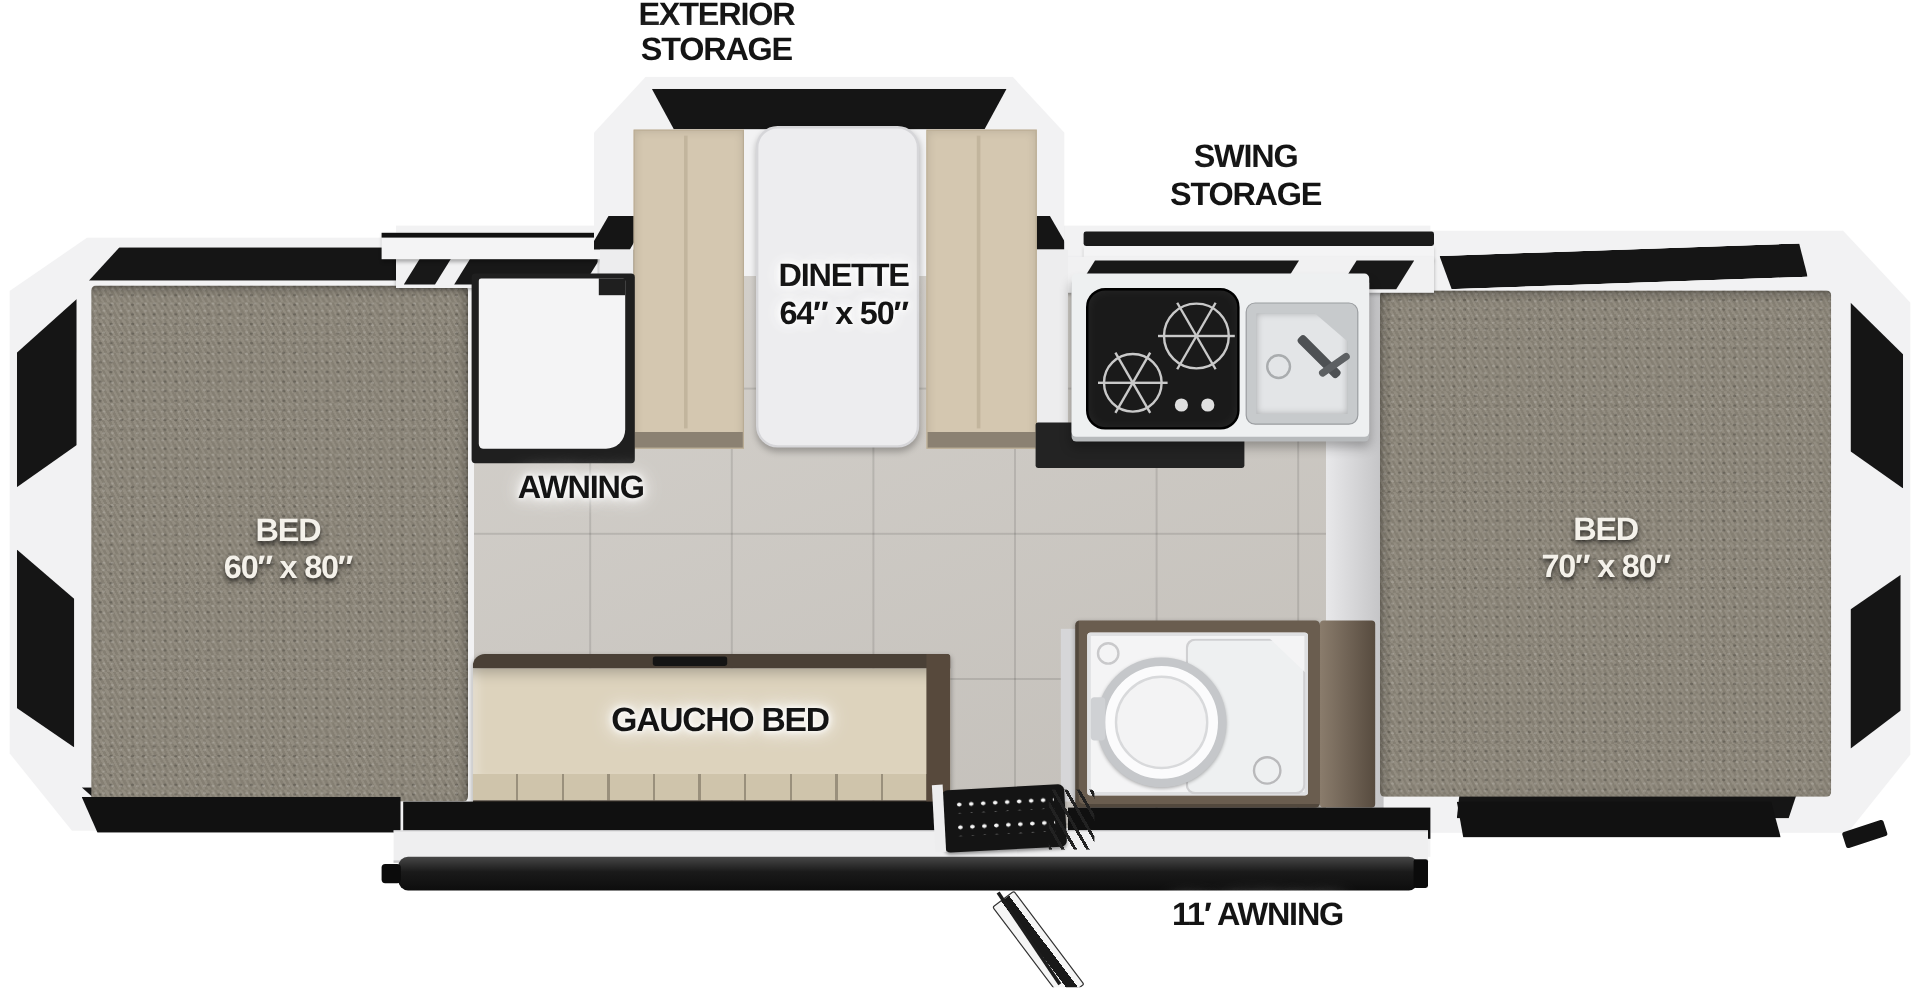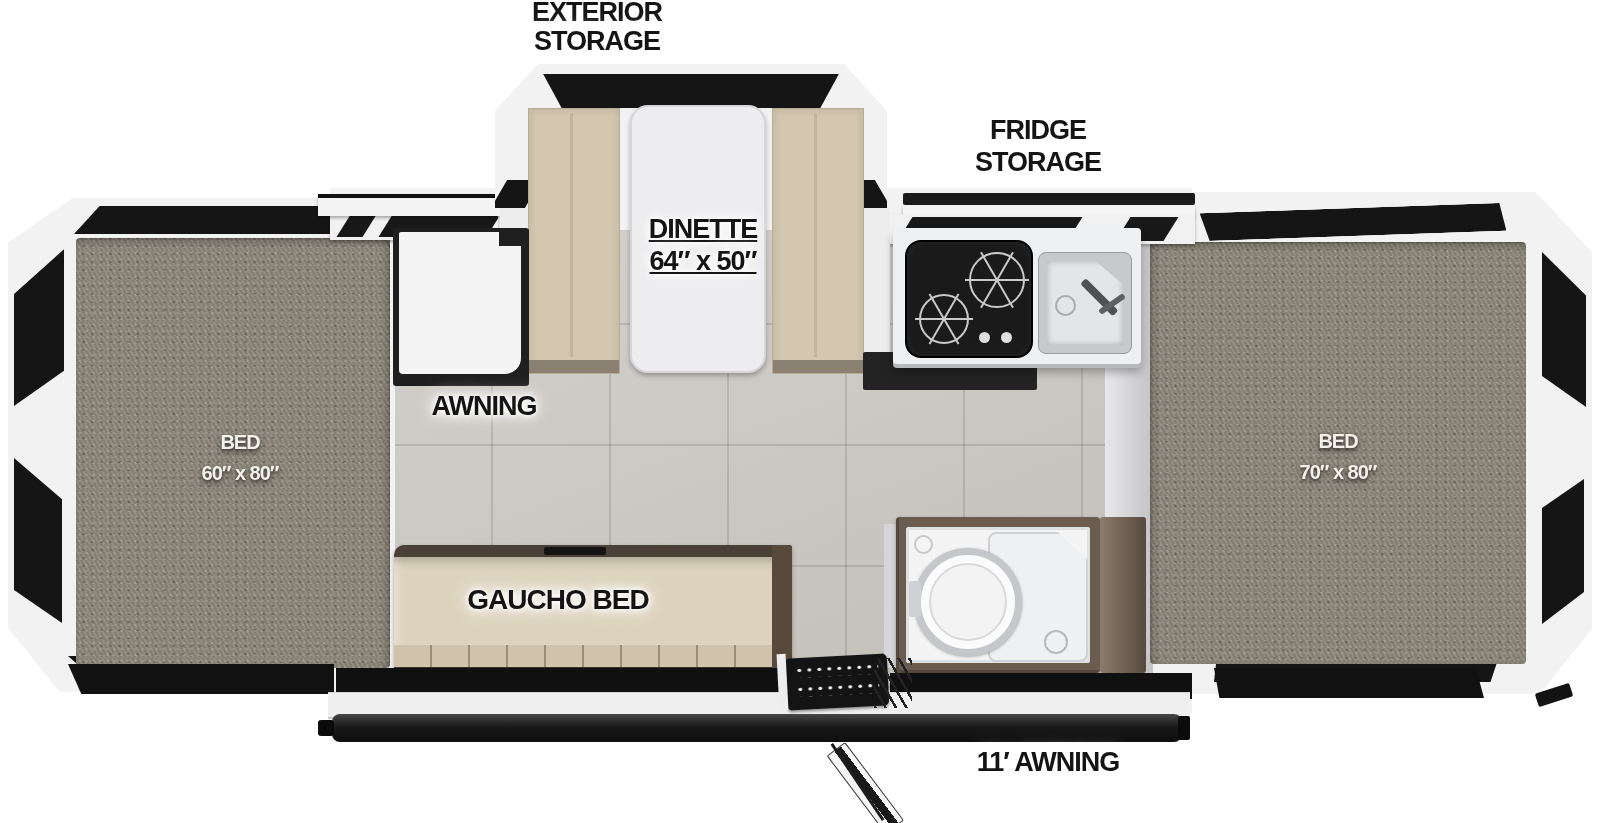--- a/index.html
+++ b/index.html
@@ -35,21 +35,21 @@
             transform-origin:center;display:block;}
   .knob{position:absolute;width:11px;height:11px;border-radius:50%;background:#dfdfdf;}
   .dots{position:absolute;background-image:radial-gradient(#f5f5f5 1.5px, transparent 2.1px);
         background-size:10px 9px;}
 
   
   .lbl{position:absolute;transform:translateX(-50%);text-align:center;font-weight:bold;
        font-size:27px;line-height:32px;letter-spacing:-1px;white-space:nowrap;}
   .dark{color:#141414;
         text-shadow:0 0 4px #fff,0 0 8px #fff,0 0 14px rgba(255,255,255,.95),0 0 20px rgba(255,255,255,.9);}
-  .light{color:#f4f1ea;font-size:20px;line-height:31px;
+  .light{color:#f4f1ea;font-size:27px;line-height:31px;
          text-shadow:0 2px 3px rgba(0,0,0,.5),0 3px 8px rgba(0,0,0,.35);}
 </style>
 </head>
 <body>
 
 <div class="canvas">
 
   <div class="abs frame" style="left:8px;top:198px;width:324px;height:494px;
               clip-path:polygon(0 9%,20% 0,100% 0,100% 100%,16% 100%,0 87%);">
     <div class="abs blk" style="left:66px;top:8px;width:256px;height:28px;clip-path:polygon(10% 0,100% 0,100% 100%,0 100%);"></div>
@@ -212,45 +212,45 @@
               background:linear-gradient(180deg,#f5f5f5 0 5px,#191919 5px 13px,#f5f5f5 13px 21px);"></div>
   <div class="abs" style="left:833px;top:743px;width:92px;height:3px;background:#1c1c1c;transform:rotate(56deg);
               transform-origin:0 0;"></div>
 
   <div class="lbl dark" style="left:597px;top:-2px;line-height:29px;">
     <div>EXTERIOR</div>
     <div>STORAGE</div>
   </div>
 
   <div class="lbl dark" style="left:1038px;top:114px;">
-    <div>FRIDGE</div>
+    <div>SWING</div>
     <div>STORAGE</div>
   </div>
 
-  <div class="lbl dark" style="left:703px;top:213px;text-decoration:underline;">
+  <div class="lbl dark" style="left:703px;top:213px;">
     <div>DINETTE</div>
     <div>64″ x 50″</div>
   </div>
 
   <div class="lbl dark" style="left:484px;top:390px;">
     <div>AWNING</div>
   </div>
 
 
   <div class="lbl light" style="left:240px;top:427px;">
     <div>BED</div>
     <div>60″ x 80″</div>
   </div>
 
   <div class="lbl light" style="left:1338px;top:426px;">
     <div>BED</div>
     <div>70″ x 80″</div>
   </div>
 
-  <div class="lbl dark" style="left:558px;top:584px;font-size:28px;">
+  <div class="lbl dark" style="left:600px;top:584px;font-size:28px;">
     <div>GAUCHO BED</div>
   </div>
 
   <div class="lbl dark" style="left:1048px;top:746px;">
     <div>11′ AWNING</div>
   </div>
 
 </div>
 
 </body></html>

